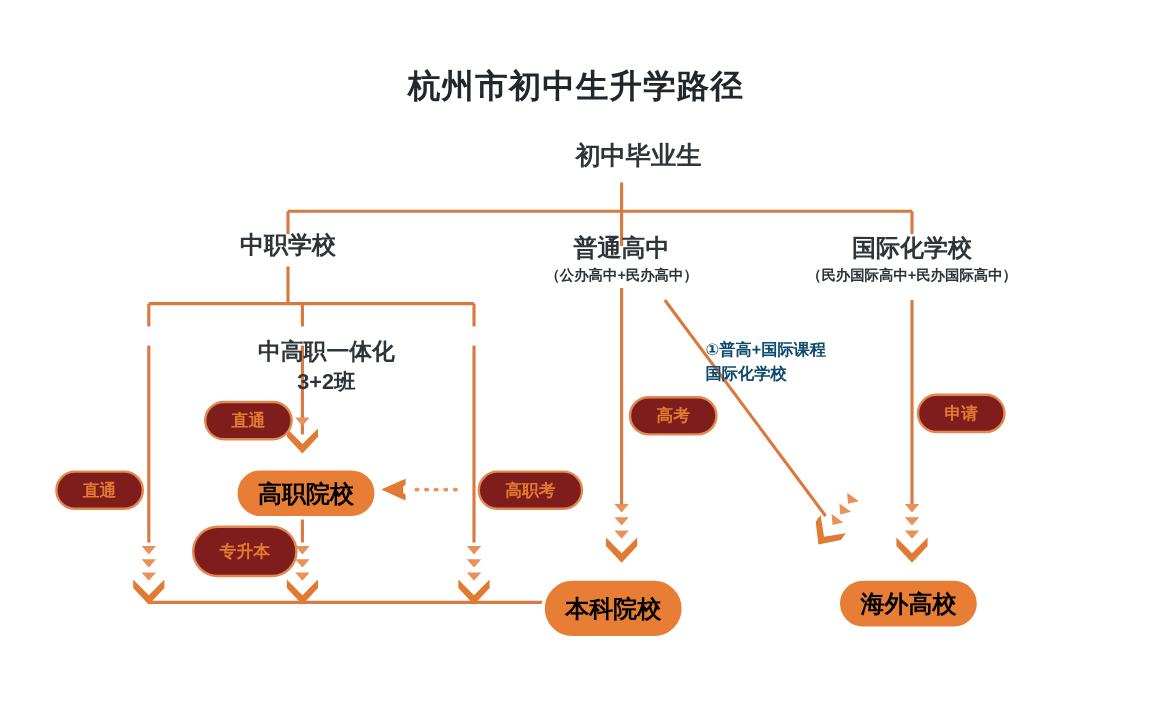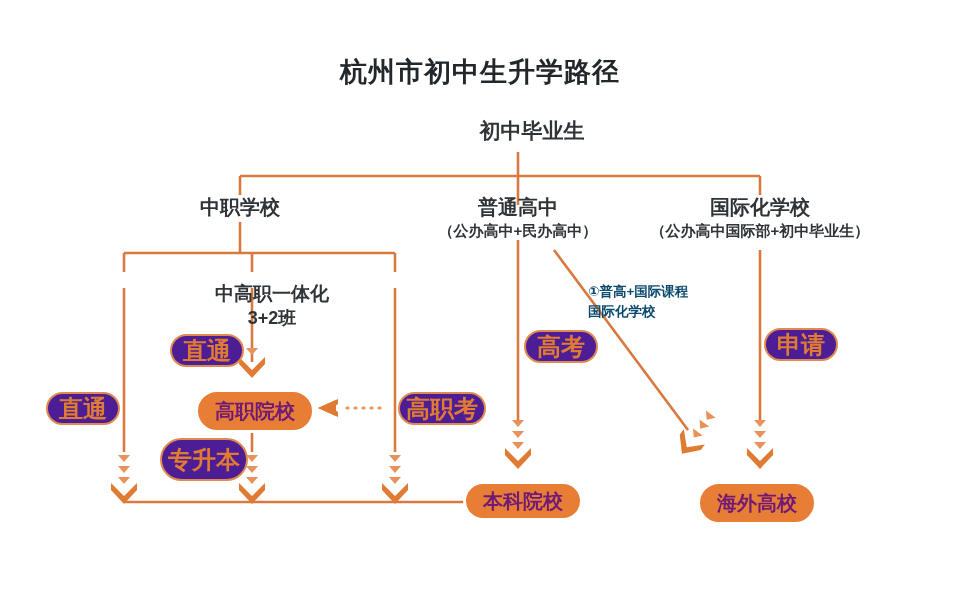--- a/index.html
+++ b/index.html
@@ -12,38 +12,38 @@
     position:relative;
   }
   #stage{position:absolute;left:0;top:0;width:960px;height:597px;}
   svg.layer{position:absolute;left:0;top:0;width:960px;height:597px;pointer-events:none;}
 
   .node{position:absolute;text-align:center;color:#2f3438;font-weight:bold;line-height:1.22;white-space:nowrap;}
   .title{font-size:27px;letter-spacing:1px;color:#22272b;}
   .lv1{font-size:21px;}
   .lv2{font-size:20px;}
   .lv3{font-size:19px;}
-  .sub{font-size:15px;font-weight:bold;display:block;margin-top:3px;color:#2f3438;}
+  .sub{font-size:12px;font-weight:bold;display:block;margin-top:3px;color:#2f3438;}
 
   .pill{
     position:absolute;
     display:flex;align-items:center;justify-content:center;
     border:2px solid #E08A52;
     border-radius:999px;
     color:#E07B33;
     font-weight:bold;
-    font-size:24px;
-    background:#4c1d95;
+    font-size:14px;
+    background:#7f1d1d;
     box-sizing:border-box;
     white-space:nowrap;
   }
   .pill.solid{
     background:#E87E35;
     border-color:#E87E35;
-    color:#701a75;
+    color:#000000;
     font-size:20px;
     box-shadow:0 0 0 3px #ffffff;
   }
   .note{
     position:absolute;
     color:#0c4a6e;
     font-weight:bold;
     font-size:13.5px;
     line-height:1.45;
     white-space:nowrap;
@@ -145,32 +145,32 @@
       <use href="#chev-big" x="692" y="436"></use>
     </g>
   </svg>
 
   <div class="node title" style="left:0;right:0;top:56px;">杭州市初中生升学路径</div>
 
   <div class="node lv1" style="left:432px;top:118px;width:200px;">
     <span>初中毕业生</span>
   </div>
 
-  <div class="node lv2" style="left:140px;top:195px;width:200px;">
+  <div class="node lv2" style="left:140px;top:195px;width:200px;font-family:Liberation Mono, monospace;">
     <span>中职学校</span>
   </div>
 
   <div class="node lv2" style="left:398px;top:195px;width:240px;">
     <span>普通高中</span>
     <span class="sub">（公办高中+民办高中）</span>
   </div>
 
   <div class="node lv2" style="left:608px;top:195px;width:304px;">
     <span>国际化学校</span>
-    <span class="sub">（公办高中国际部+初中毕业生）</span>
+    <span class="sub">（民办国际高中+民办国际高中）</span>
   </div>
 
 
   <div class="node lv3" style="left:186px;top:282px;width:172px;">
     <span>中高职一体化</span>
     <span class="sub" style="font-size:18px;">3+2班</span>
   </div>
 
 
   <div class="pill" style="left:46px;top:392px;width:74px;height:33px;">
@@ -194,21 +194,21 @@
   </div>
 
   <div class="pill" style="left:764px;top:328px;width:74px;height:33px;">
     <span>申请</span>
   </div>
 
   <div class="pill solid" style="left:198px;top:392px;width:114px;height:38px;">
     <span>高职院校</span>
   </div>
 
-  <div class="pill solid" style="left:466px;top:484px;width:114px;height:34px;">
+  <div class="pill solid" style="left:454px;top:484px;width:114px;height:46px;">
     <span>本科院校</span>
   </div>
 
   <div class="pill solid" style="left:700px;top:484px;width:114px;height:38px;">
     <span>海外高校</span>
   </div>
 
   <div class="note" style="left:588px;top:282px;">
     <div>①普高+国际课程</div>
     <div>国际化学校</div>

